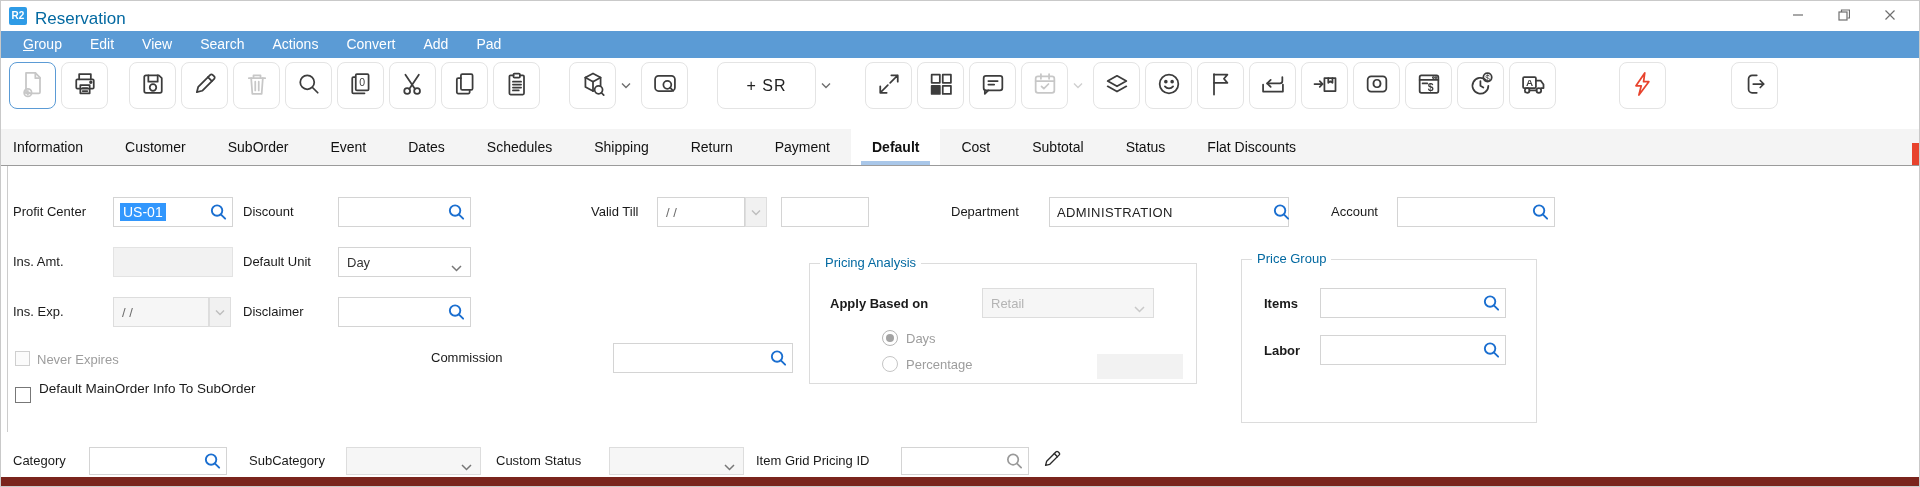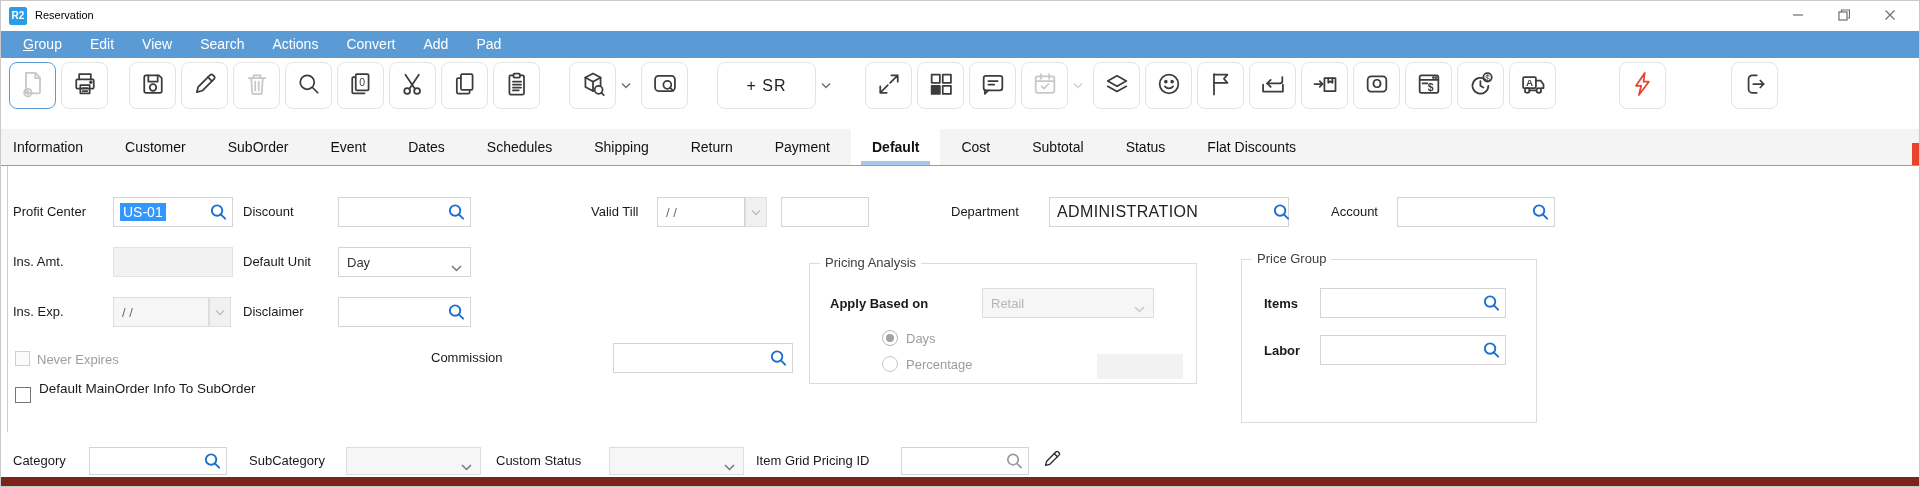--- a/index.html
+++ b/index.html
@@ -4,21 +4,21 @@
 <style>
   * { margin:0; padding:0; box-sizing:border-box; }
   html,body { background:#e8e8e8; }
   .app { position:relative; width:1920px; height:487px; background:#fff;
          font-family:"Liberation Sans", sans-serif; overflow:hidden; border:1px solid #c9c9c9; }
 
   
   .titlebar { position:absolute; top:0; left:0; right:0; height:30px; background:#fff; }
   .logo { position:absolute; left:8px; top:6px; width:18px; height:18px; background:#2e9be6;
           color:#fff; font-size:10px; font-weight:bold; text-align:center; line-height:18px; border-radius:2px; }
-  .wtitle { position:absolute; left:34px; top:8px; color:#000000; font-size:11px; }
+  .wtitle { position:absolute; left:34px; top:8px; color:#0369a1; font-size:17px; }
   .winbtns { position:absolute; right:6px; top:0; height:30px; display:flex; }
   .winbtn { width:46px; height:30px; display:flex; align-items:center; justify-content:center; }
   .winbtn svg { width:12px; height:12px; fill:none; stroke:#6f6f6f; stroke-width:1.2; }
 
   
   .menubar { position:absolute; top:30px; left:0; right:0; height:27px; background:#5b9bd5;
              display:flex; padding-left:8px; }
   .mi { color:#fff; font-size:14px; padding:0 14px; line-height:27px; display:block; }
   .mi:first-child::first-letter { text-decoration:underline; }
 
@@ -71,22 +71,22 @@
   .ddchev svg { width:11px; height:8px; fill:none; stroke:#777; stroke-width:1.5; }
   .ddchev.dis svg { stroke:#c9c9c9; }
   .ddbtn { position:absolute; width:22px; background:#f1f1f1; border:1px solid #dedede;
            display:flex; align-items:center; justify-content:center; }
   .ddbtn svg { width:10px; height:7px; fill:none; stroke:#bdbdbd; stroke-width:1.4; }
   .cb { position:absolute; width:16px; height:16px; background:#fff; border:1px solid #777; }
   .cb.dis { border-color:#cfcfcf; background:#fbfbfb; }
   .radio { position:absolute; width:16px; height:16px; border-radius:50%; background:#fff; border:1px solid #b5b5b5; }
   .radio .dot { position:absolute; left:3px; top:3px; width:8px; height:8px; border-radius:50%; background:#a3a3a3; }
   .grpbox { position:absolute; border:1px solid #dcdcdc; background:#fff; }
-  .legend { position:absolute; top:-9px; left:10px; background:#fff; padding:0 5px; font-size:13px; color:#404040; }
-  .bigval { position:absolute; left:7px; top:50%; transform:translateY(-50%); font-size:16px; color:#222; letter-spacing:.4px; }
+  .legend { position:absolute; top:-9px; left:10px; background:#fff; padding:0 5px; font-size:13px; color:#0369a1; }
+  .bigval { position:absolute; left:7px; top:50%; transform:translateY(-50%); font-size:13px; color:#222; letter-spacing:.4px; }
   .pencilbtn { position:absolute; width:30px; height:28px; display:flex; align-items:center; justify-content:center; }
   .pencilbtn svg { width:22px; height:22px; fill:none; stroke:#2b2b2b; stroke-width:1.5; stroke-linecap:round; stroke-linejoin:round; }
 </style>
 </head>
 <body>
 
 <div class="app">
 
   <div class="titlebar">
     <div class="logo">R2</div>

